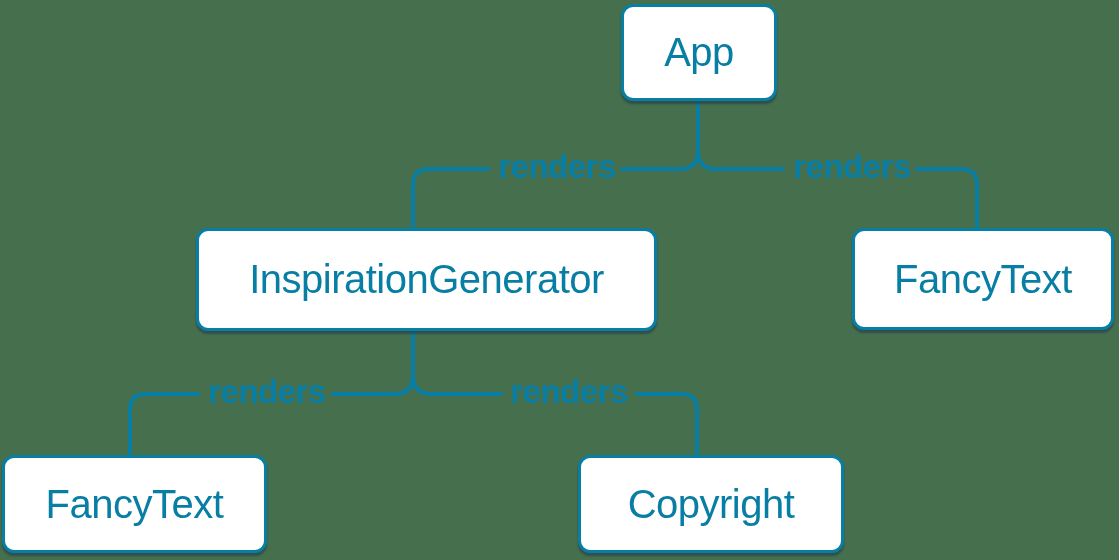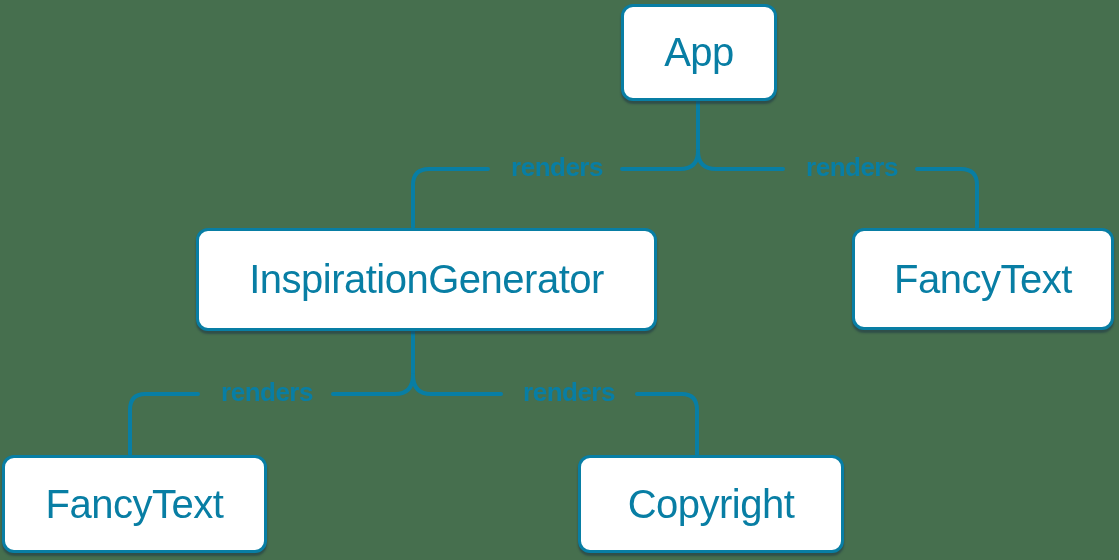--- a/index.html
+++ b/index.html
@@ -53,21 +53,21 @@
   }
   .n-app                   { left: 621px; top: 4px;   width: 156px; height: 97px; }
   .n-inspiration-generator { left: 196px; top: 228px; width: 461px; height: 103px; }
   .n-fancytext-top         { left: 852px; top: 228px; width: 262px; height: 102px; }
   .n-fancytext-bottom      { left: 2px;   top: 455px; width: 265px; height: 98px; }
   .n-copyright             { left: 567px; top: 455px; width: 266px; height: 98px; margin-left: 11px; }
   .edge-label {
     position: absolute;
     transform: translate(-50%, -50%);
     color: var(--accent);
-    font-size: 26px;
+    font-size: 33px;
     font-weight: 700;
     letter-spacing: -0.5px;
     white-space: nowrap;
   }
   .el-0 { left: 557px; top: 167px; }
   .el-1 { left: 852px; top: 167px; }
   .el-2 { left: 267px; top: 392px; }
   .el-3 { left: 569px; top: 392px; }
 </style>
 </head>

